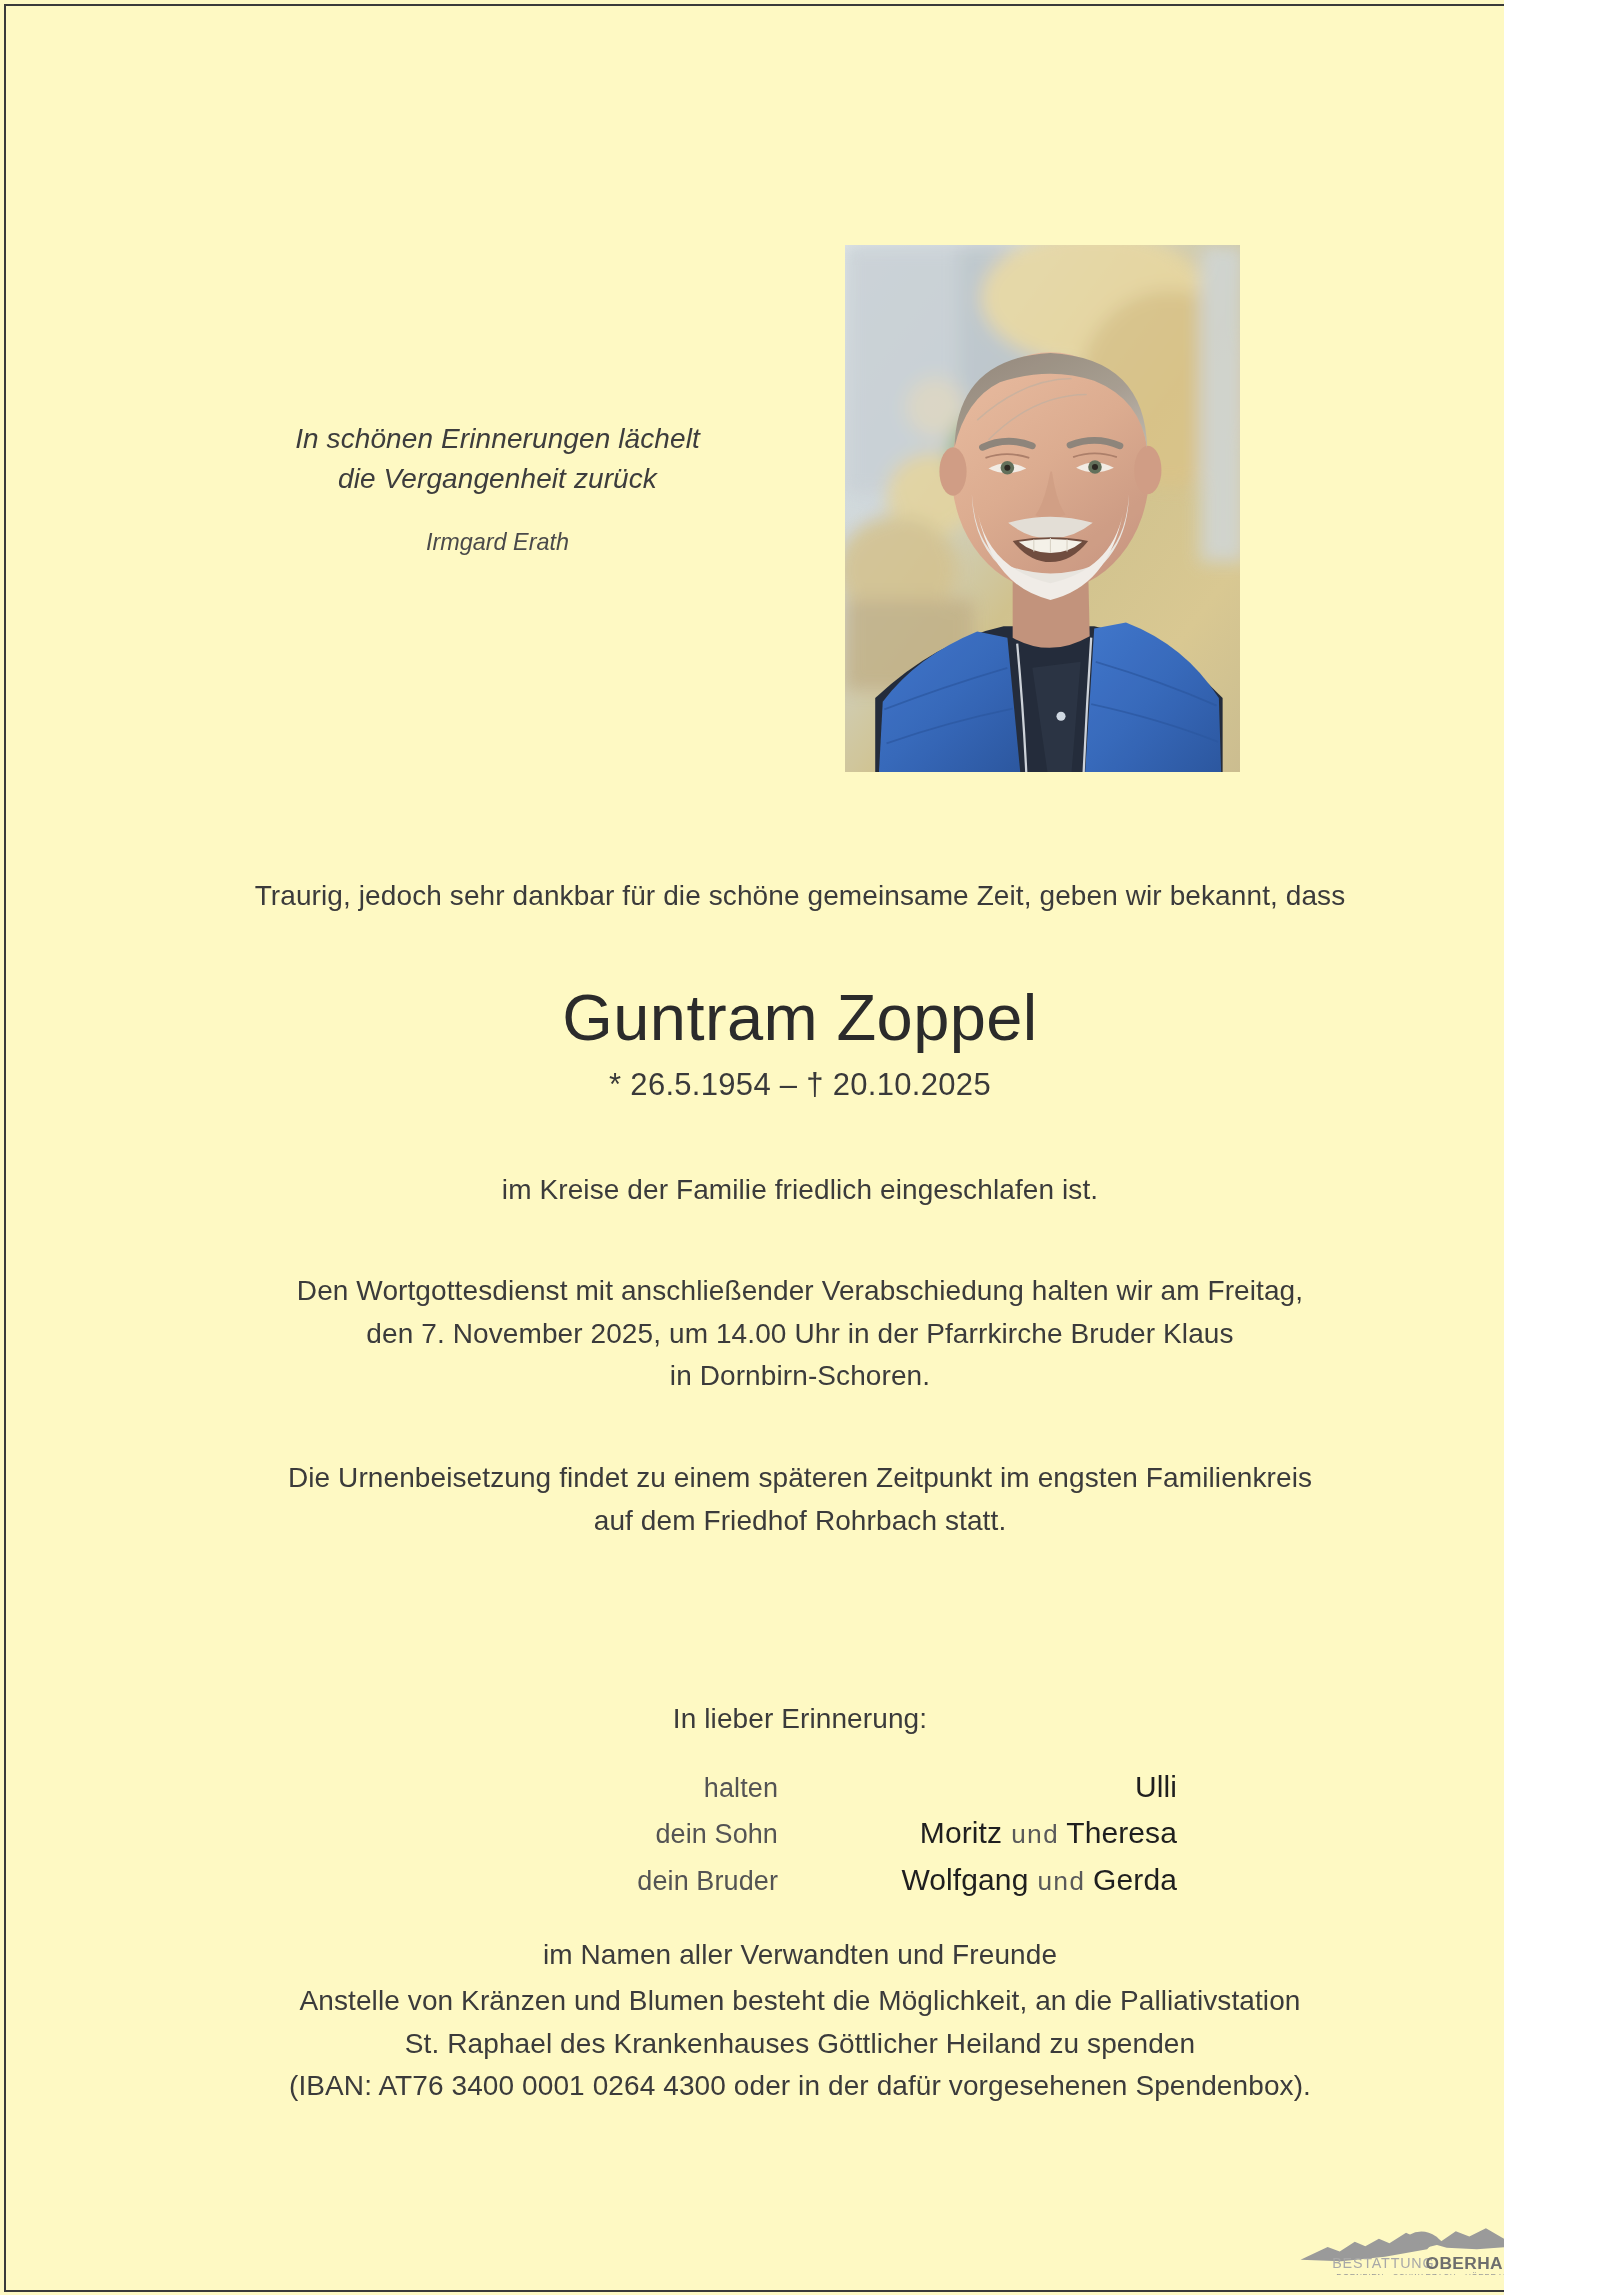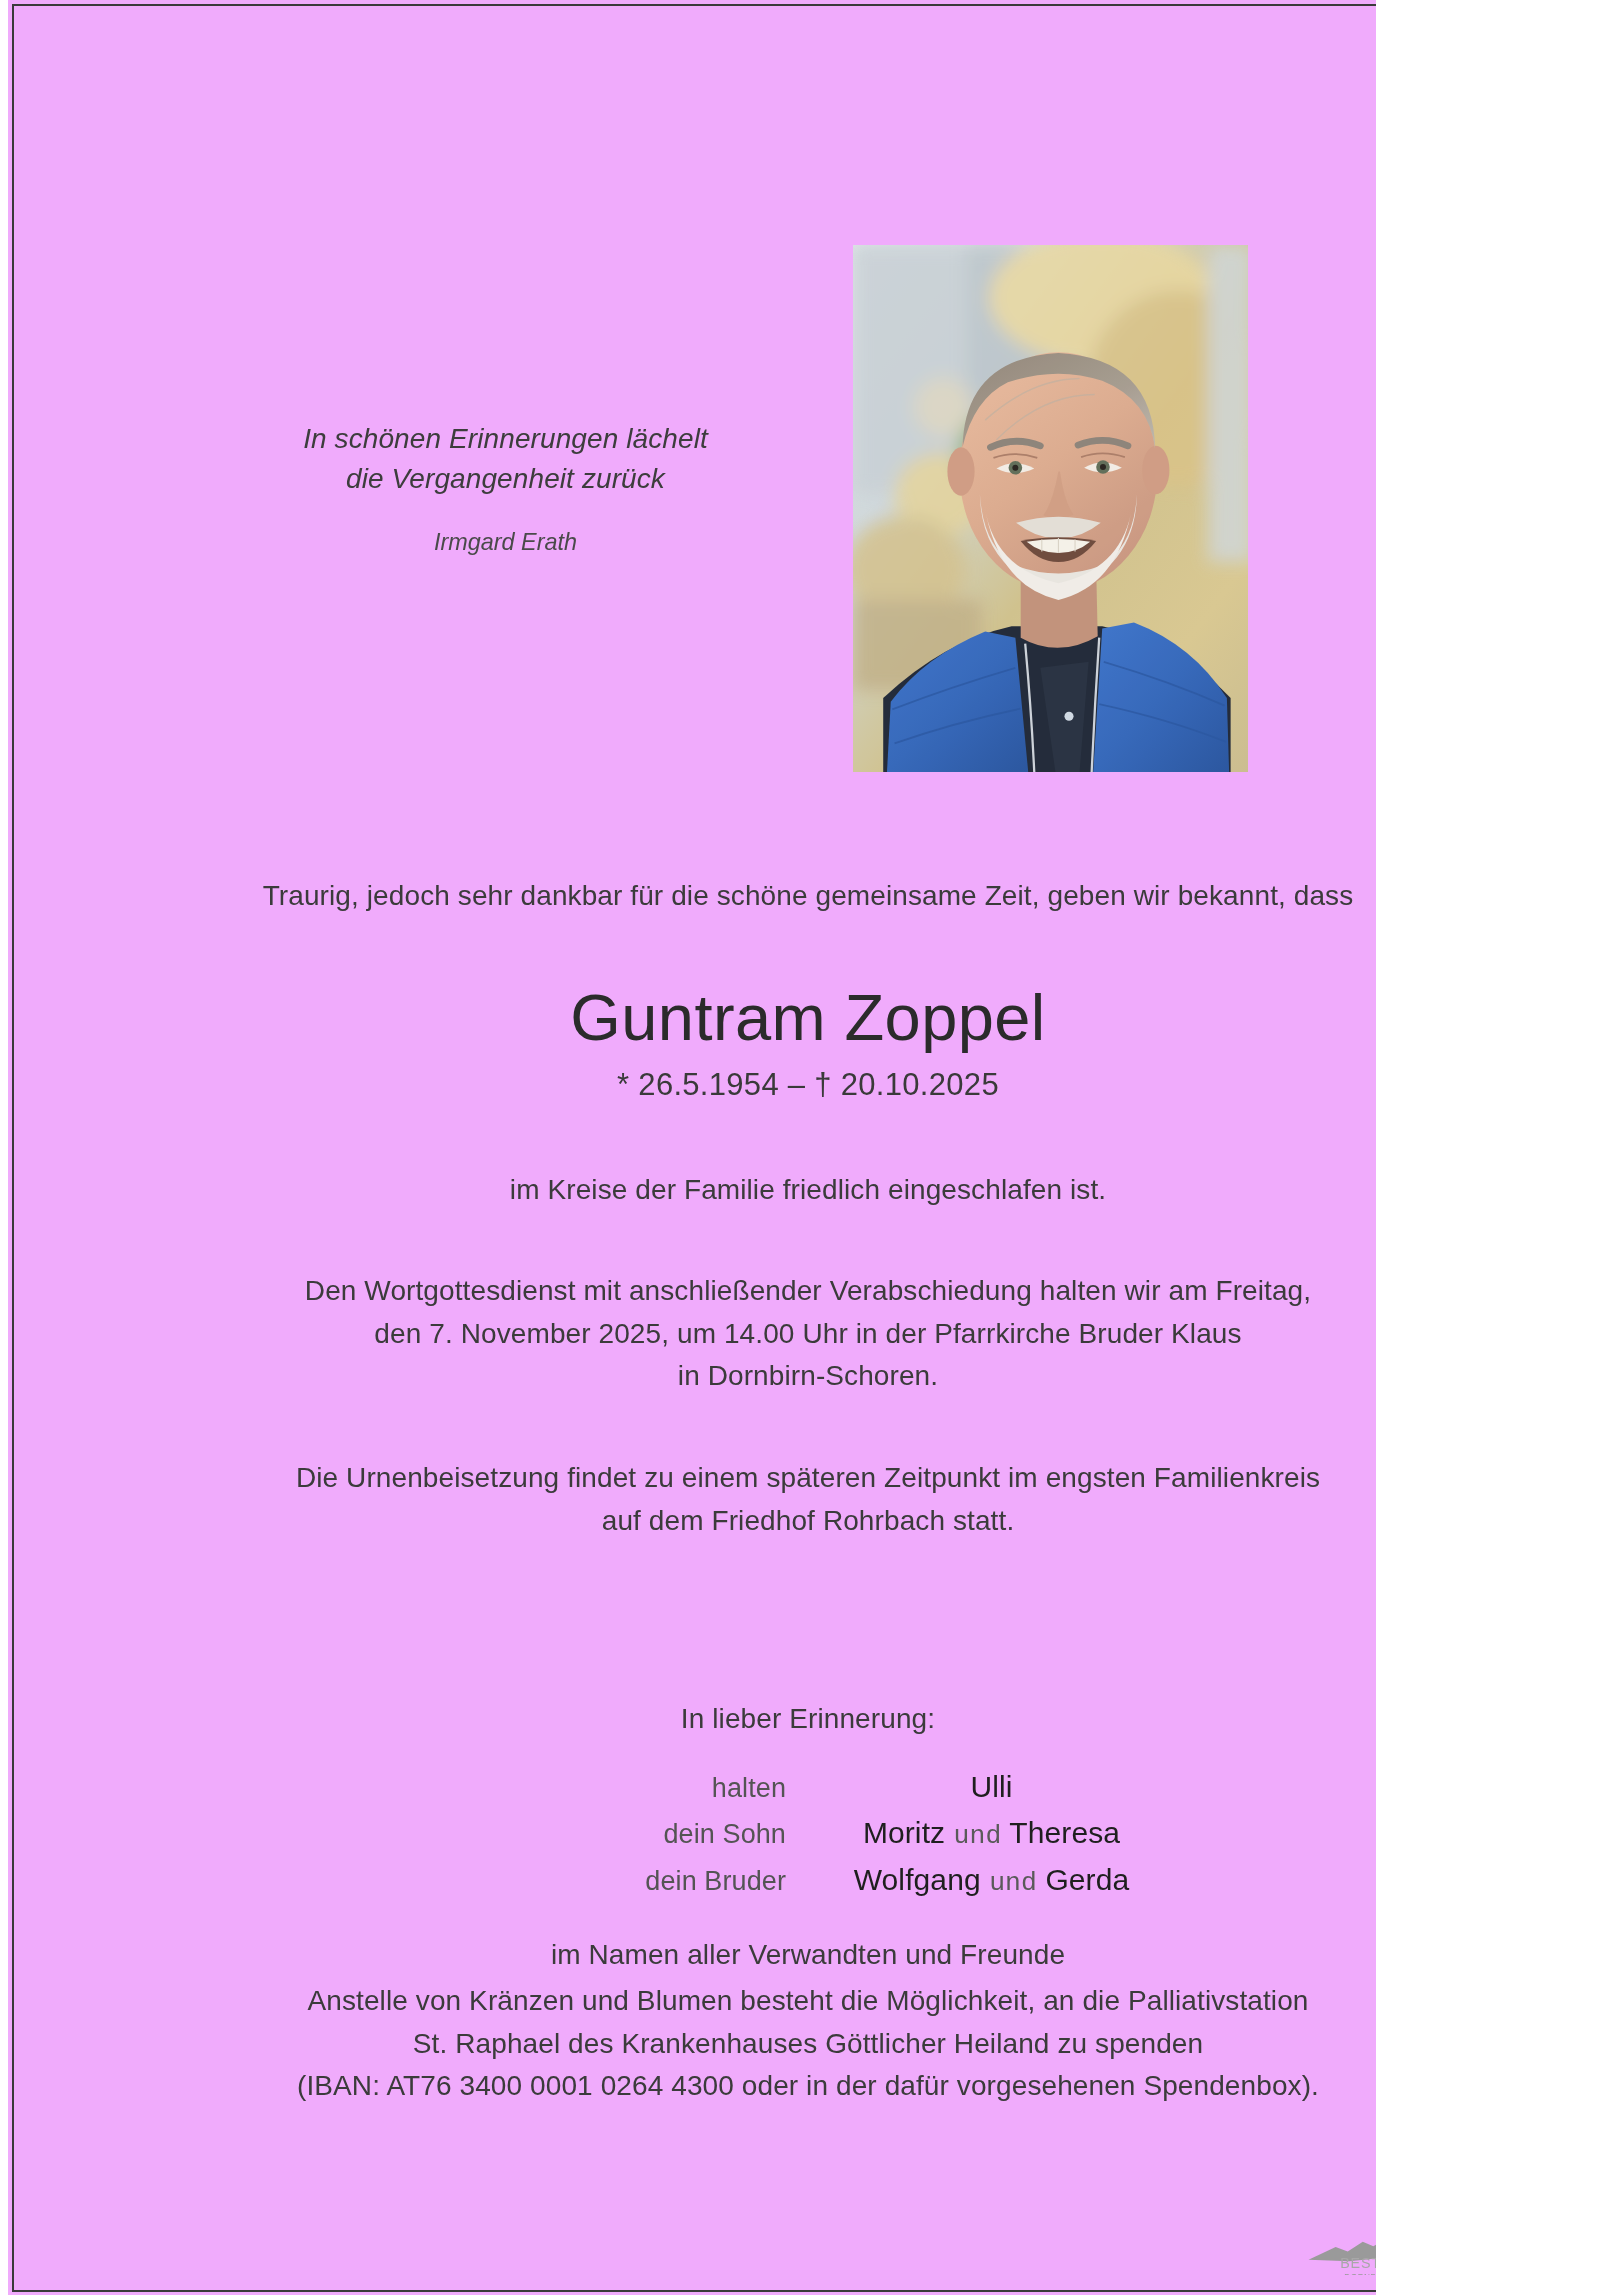--- a/index.html
+++ b/index.html
@@ -5,26 +5,25 @@
   html, body {
     margin: 0;
     padding: 0;
     background: #ffffff;
   }
   body {
     font-family: "Liberation Sans", sans-serif;
   }
   #page {
     position: relative;
-    width: 1368px;
+    width: 1504px;
     height: 2295px;
-    background: #f0abfc;
+    background: #fef9c3;
     box-sizing: border-box;
     overflow: hidden;
-    margin-left: 8px;
   }
   
   #page-frame {
     position: absolute;
     left: 3.8px;
     top: 3.8px;
     width: 1592px;
     height: 2288px;
     border: 2.3px solid #3a3a3a;
     box-sizing: border-box;
@@ -127,21 +126,21 @@
   .fam-relation {
     width: 355px;
     text-align: right;
     font-size: 27px;
     color: #545454;
     padding-right: 12px;
     letter-spacing: 0.1px;
   }
   .fam-names {
     flex: 1;
-    text-align: center;
+    text-align: right;
     font-size: 30px;
     color: #1f1f1f;
     letter-spacing: 0.1px;
   }
   .fam-names .conj {
     font-size: 26.4px;
     color: #5a5a5a;
     font-family: Liberation Mono, monospace;
   }
   #family-closing {

